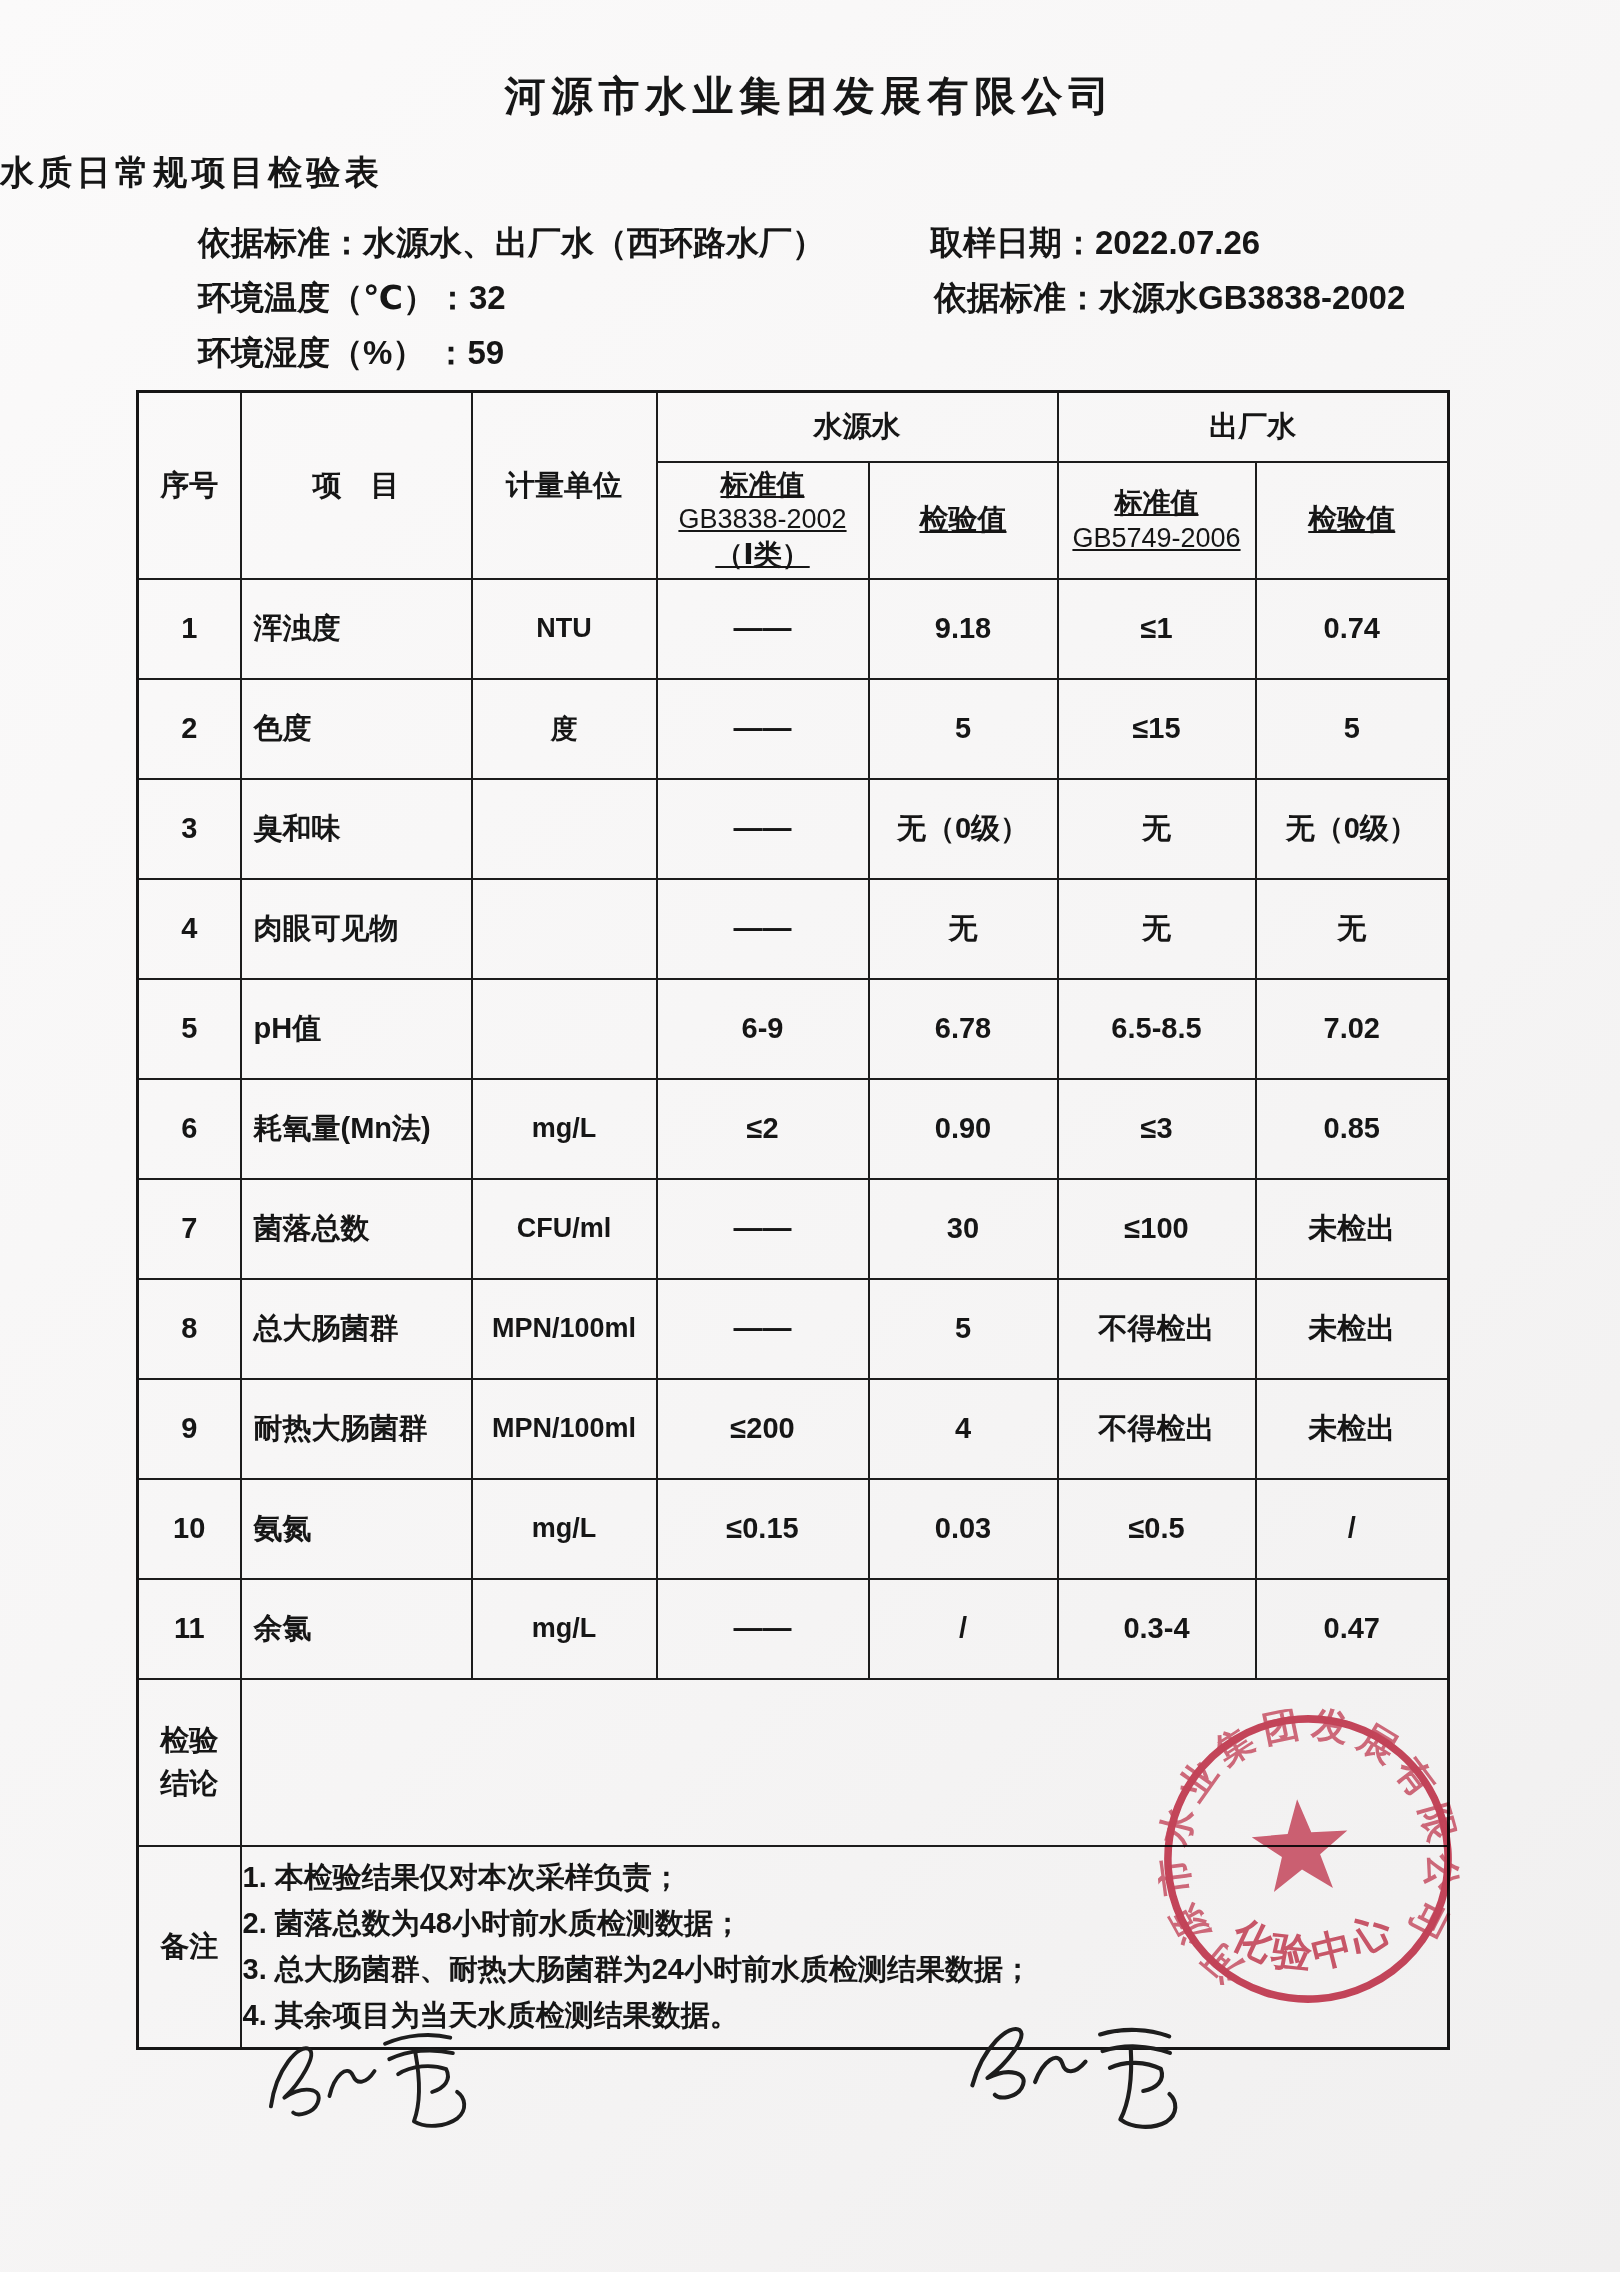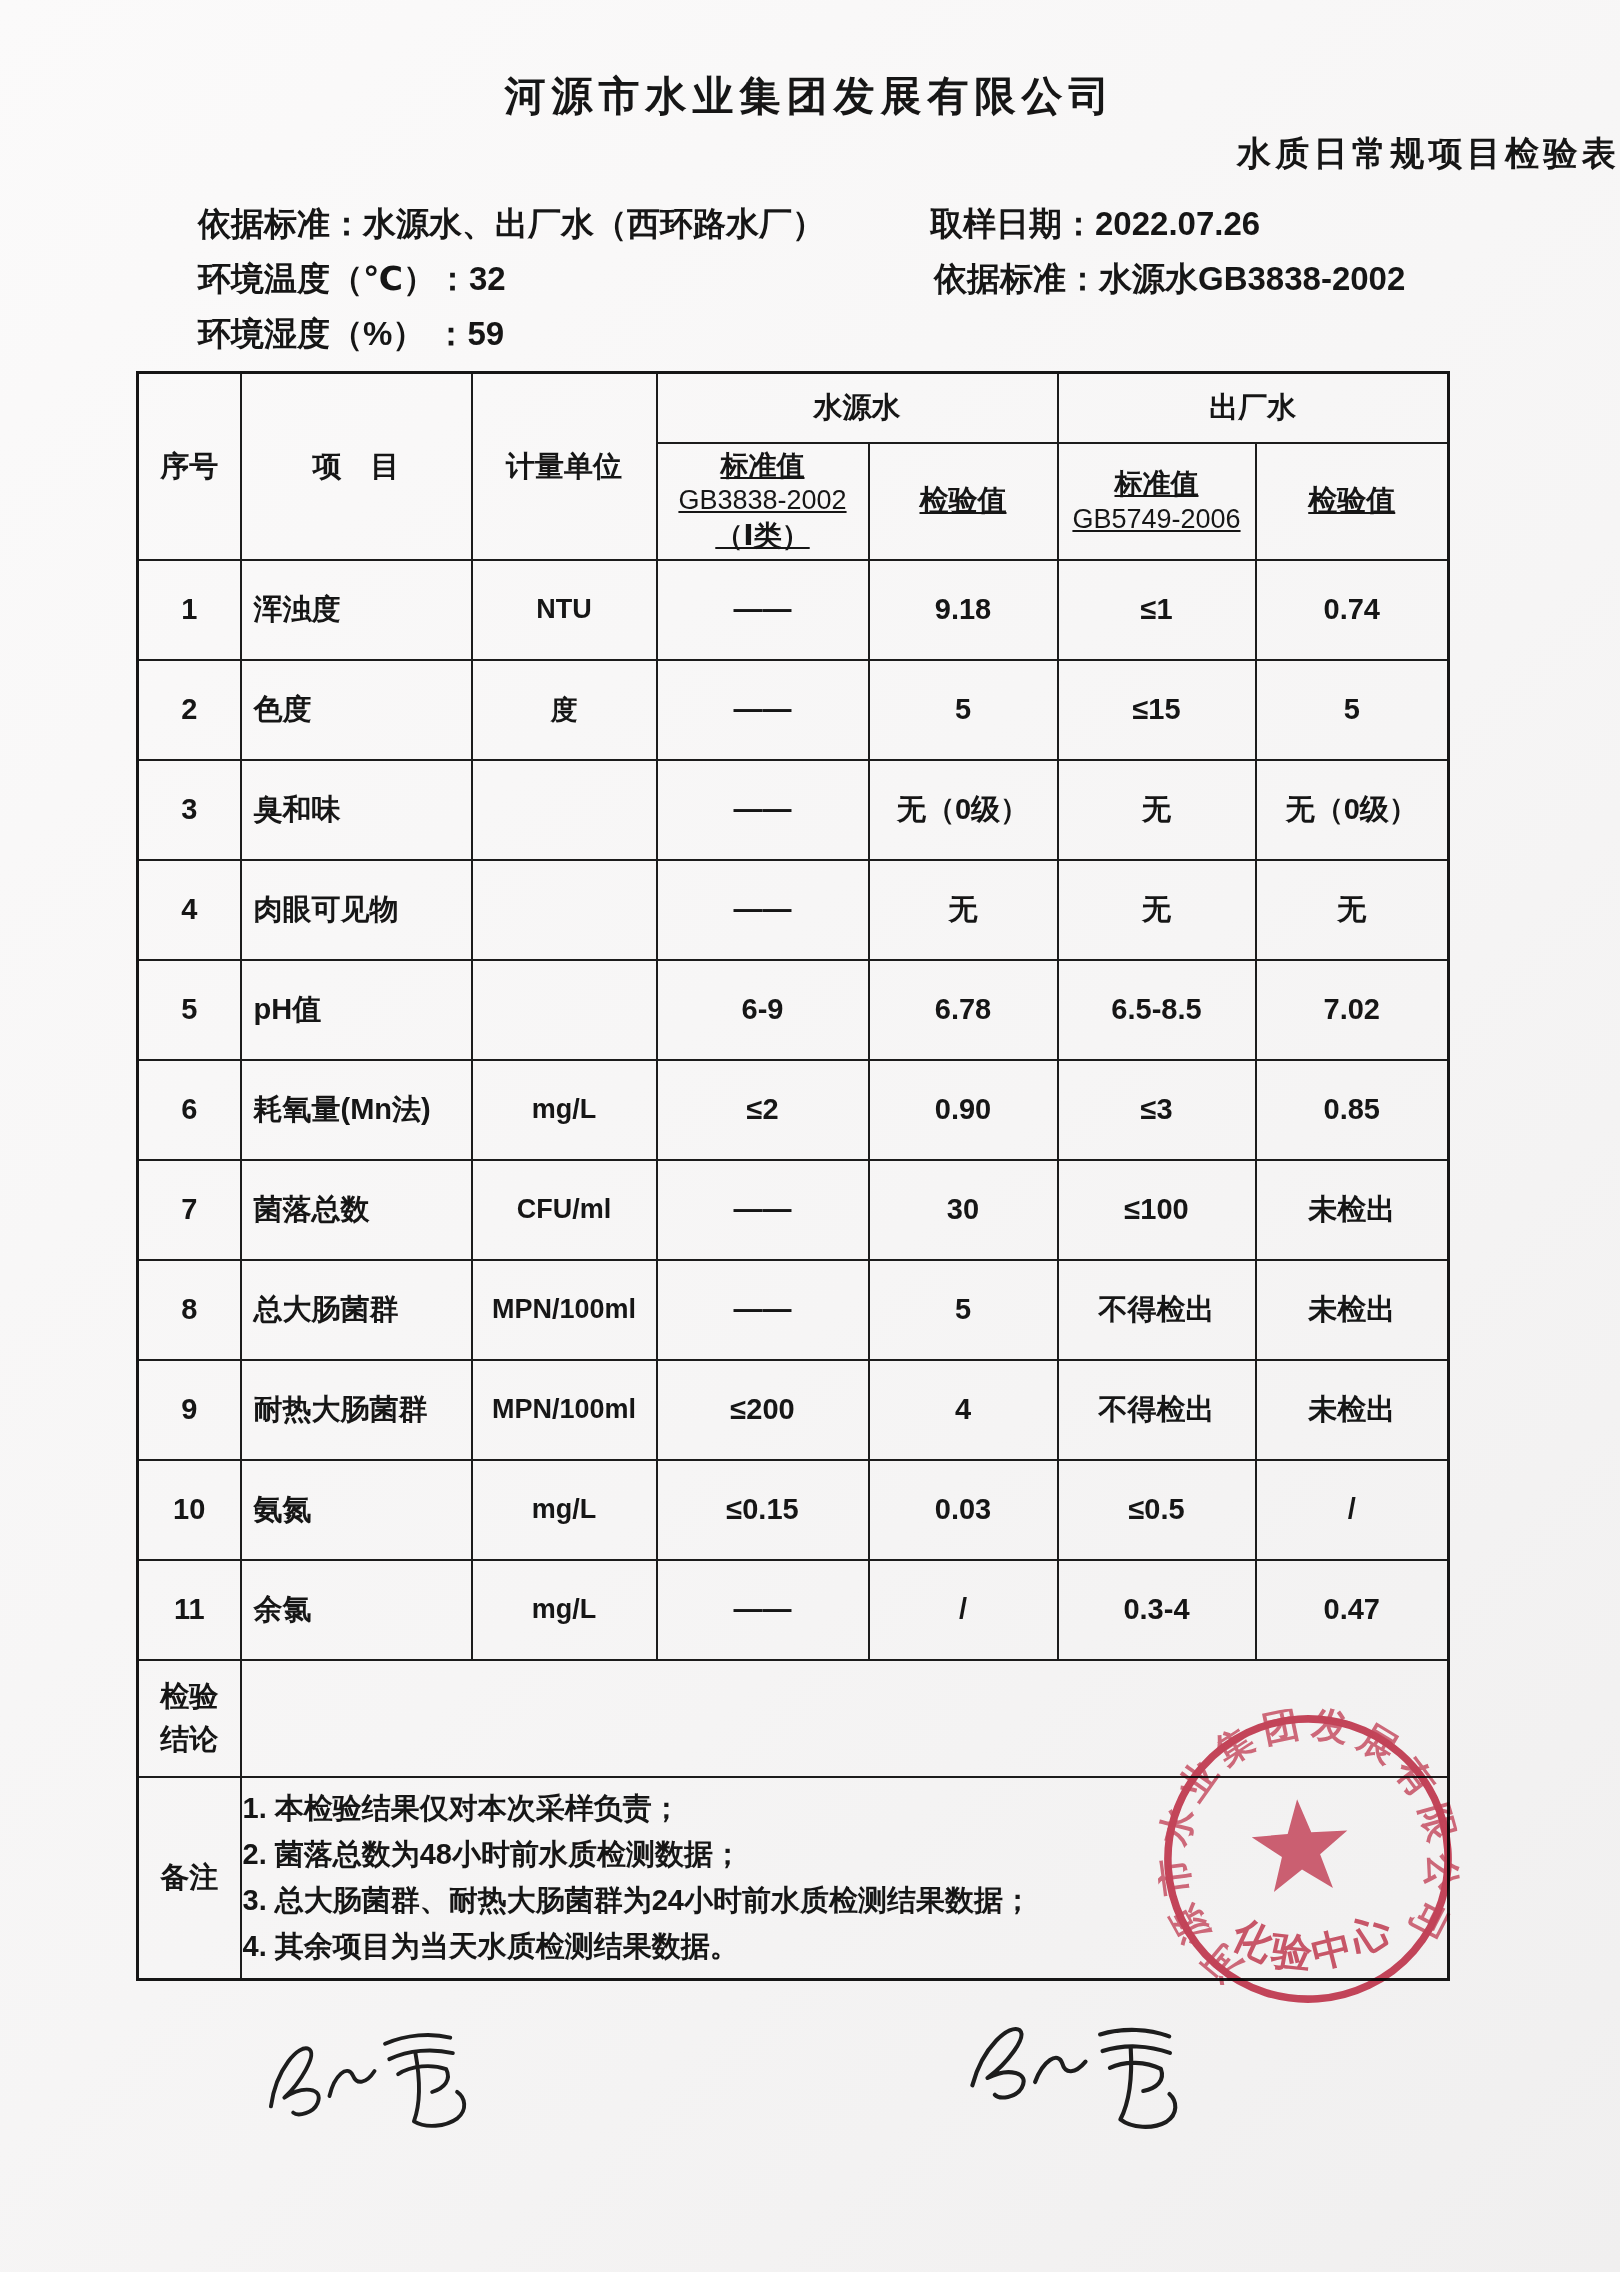--- a/index.html
+++ b/index.html
@@ -1,35 +1,35 @@
 <!DOCTYPE html>
 <html style="font-size:13.7px"><head>
 <meta charset="utf-8">
 <style>
   html,body{margin:0;padding:0;background:#e9e8e8;}
   .page{position:relative;width:1620px;height:2273px;margin:0 auto;overflow:hidden;
         background:linear-gradient(135deg,#fbfafa 0%,#f6f5f5 55%,#f0efef 100%);
         font-family:"Liberation Sans","DejaVu Sans",sans-serif;color:#161616;}
   .company{padding-top:69px;text-align:center;font-size:41px;font-weight:700;letter-spacing:6px;}
-  .doc-title{margin-top:7px;text-align:right;font-size:34px;font-weight:700;letter-spacing:4.3px;}
+  .doc-title{margin-top:26px;text-align:left;font-size:34px;font-weight:700;letter-spacing:4.3px;}
   .meta{position:relative;margin:19px 0 0 136px;width:1311px;font-size:33px;font-weight:700;}
   .meta-line{position:relative;height:55px;line-height:55px;white-space:nowrap;}
   .m-left{position:absolute;left:62px;}
   .m-r1{position:absolute;left:794px;}
   .m-r2{position:absolute;left:798px;}
   .m-r3{position:absolute;left:960px;}
   table.grid{border-collapse:collapse;table-layout:fixed;width:1311px;margin:10.3px 0 0 136px;
              border:3.4px solid #161616;}
   .grid th,.grid td{border:2.6px solid #1c1c1c;text-align:center;vertical-align:middle;
                     padding:1.7px 5.1px;font-size:29px;overflow:hidden;}
   .grid th{font-weight:700;}
   tr.h-group{height:70px;}
   tr.h-sub{height:117px;text-decoration:underline;}
   #rows-body tr{height:100px;}
-  tr.h-conc{height:117px;}
+  tr.h-conc{height:167px;}
   tr.h-rem{height:203px;}
   .gbline{display:block;font-weight:400;font-size:27px;line-height:1.25;}
   .stdline{display:block;font-weight:700;font-size:28px;line-height:1.3;}
   .grid td.c1{text-align:left;padding-left:12px;font-size:29px;font-weight:700;}
   .grid td.c0{font-weight:600;}
   .grid td.c2{font-size:27px;font-weight:600;}
   .grid td.c3,.grid td.c4,.grid td.c5{font-weight:600;}
   .grid td.c6{font-weight:800;}
   td.conc-label,td.rem-label{font-weight:700;line-height:1.5;padding:0 8.6px;}
   td.conc-value{background:transparent;}

